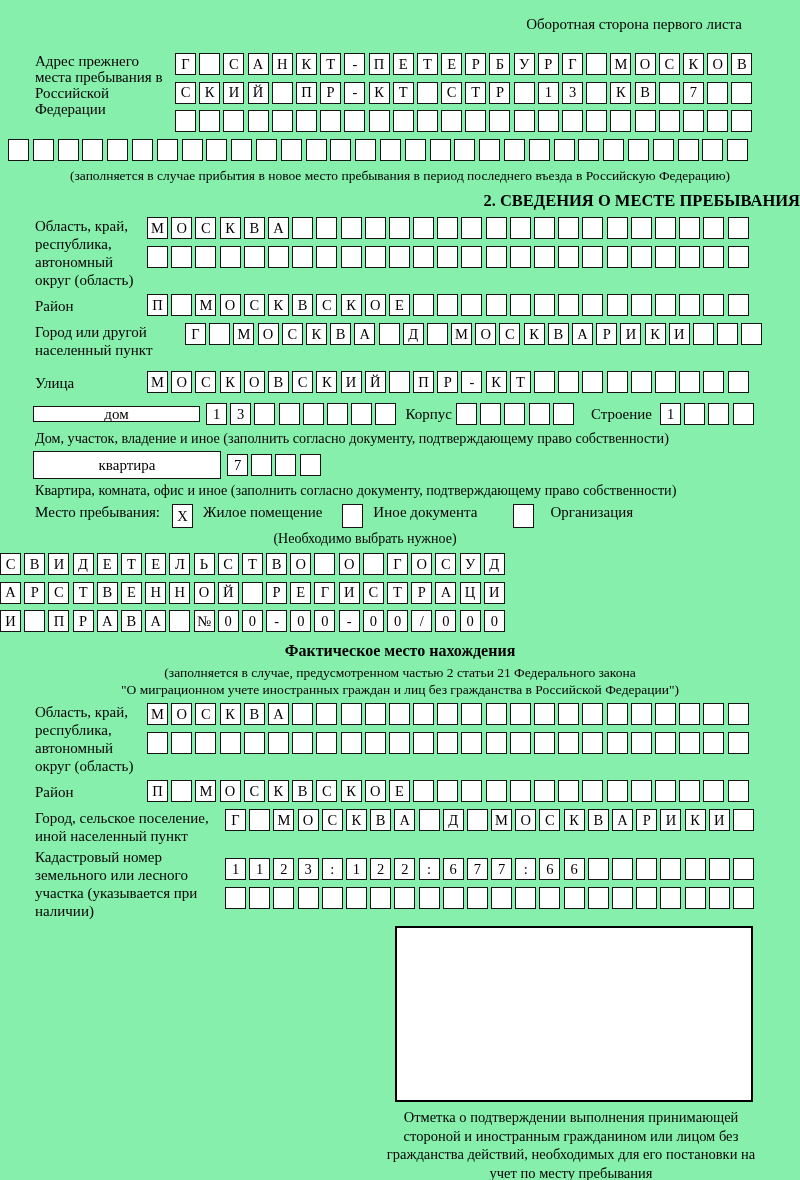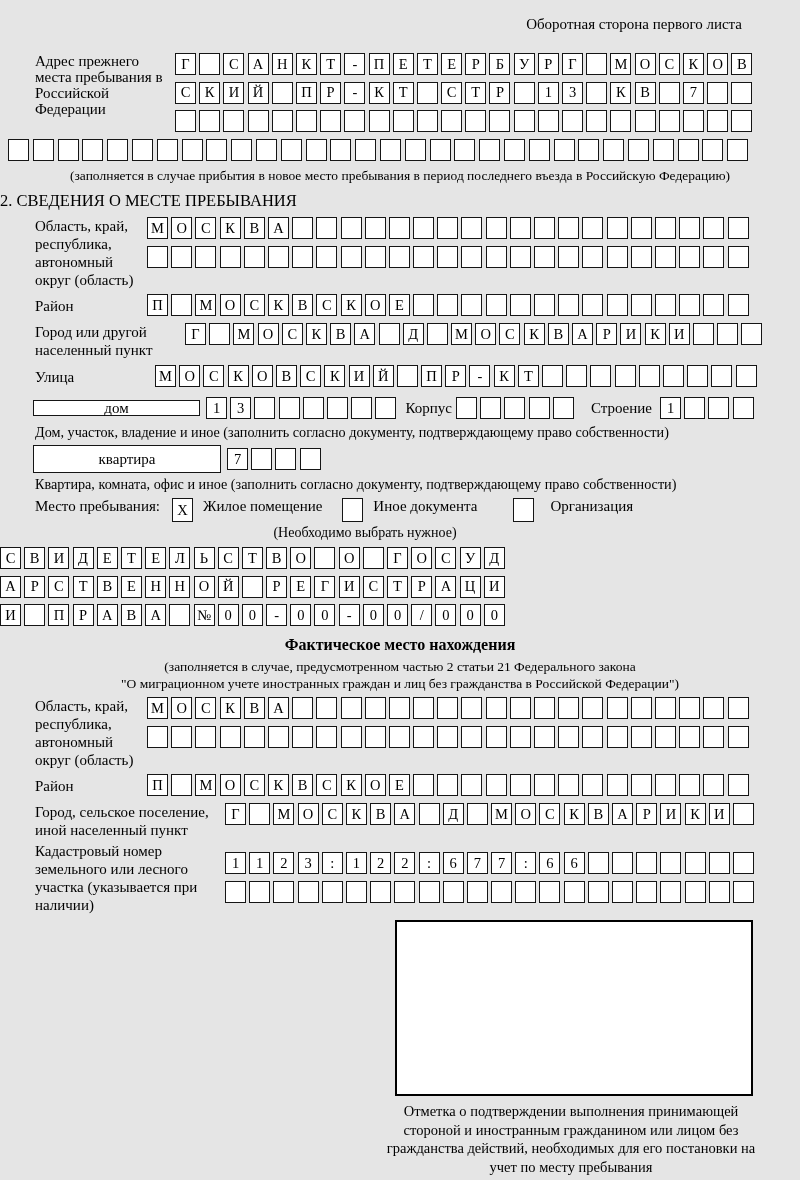--- a/index.html
+++ b/index.html
@@ -1,17 +1,17 @@
 <!DOCTYPE html>
 <html><head>
 <meta charset="utf-8">
 <style>
   html,body{margin:0;padding:0;background:#fff;}
   .page{
-    width:800px;height:1180px;background:#e5e5e5;color:#000;
+    width:800px;height:1180px;background:#86efac;color:#000;
     font-family:"Liberation Serif","DejaVu Serif",serif;
     position:relative;overflow:hidden;
   }
   .corner{padding:16px 58px 0 0;text-align:right;font-size:15px;}
   .flex{display:flex;align-items:flex-start;}
   .lbl{font-size:15px;line-height:18px;flex:none;}
   .ml35{margin-left:35px;}
   .w140{width:140px;}
   .w112{width:112px;}
   .w150{width:150px;}
@@ -20,21 +20,21 @@
   .cellrow{display:flex;flex:none;margin-bottom:6.5px;}
   .cell{
     flex:none;width:21px;height:22px;box-sizing:border-box;
     border:1.6px solid #151515;margin-right:3.2px;background:#fff;
     display:flex;align-items:center;justify-content:center;
     font-size:14.5px;line-height:1;
   }
   .fullrow{margin-left:8px;}
   .fullrow .cell{margin-right:3.8px;}
   .note-c{text-align:center;font-size:13.5px;line-height:17px;}
-  .h2{text-align:left;font-size:16.5px;font-weight:normal;margin:7px 0 6px 0;}
+  .h2{text-align:right;font-size:16.5px;font-weight:bold;margin:7px 0 6px 0;}
   .h2b{text-align:center;font-size:16px;font-weight:bold;margin:10px 0 4px 0;}
   .caption{margin-left:35px;font-size:14.2px;line-height:18px;margin-bottom:3px;}
   .widebox{
     flex:none;box-sizing:border-box;border:1.6px solid #151515;height:16px;
     display:flex;align-items:center;justify-content:center;font-size:15px;background:#fff;
   }
   .dombox{width:167px;margin-right:6px;}
   .kvbox{width:188px;margin-right:6px;}
   .inline-lbl{font-size:15px;line-height:26px;flex:none;}
   .chk{
@@ -292,21 +292,21 @@
         <span class="cell">Р</span>
         <span class="cell">И</span>
         <span class="cell">К</span>
         <span class="cell">И</span>
         <span class="cell"></span>
         <span class="cell"></span>
         <span class="cell"></span>
       </div>
   </div>
 
-  <div class="flex" style="margin-top:6px;gap:8px;">
+  <div class="flex" style="margin-top:12px;">
     <div class="lbl w112 ml35" style="line-height:24px;">Улица</div>
     <div class="cellrow mb0">
         <span class="cell">М</span>
         <span class="cell">О</span>
         <span class="cell">С</span>
         <span class="cell">К</span>
         <span class="cell">О</span>
         <span class="cell">В</span>
         <span class="cell">С</span>
         <span class="cell">К</span>

